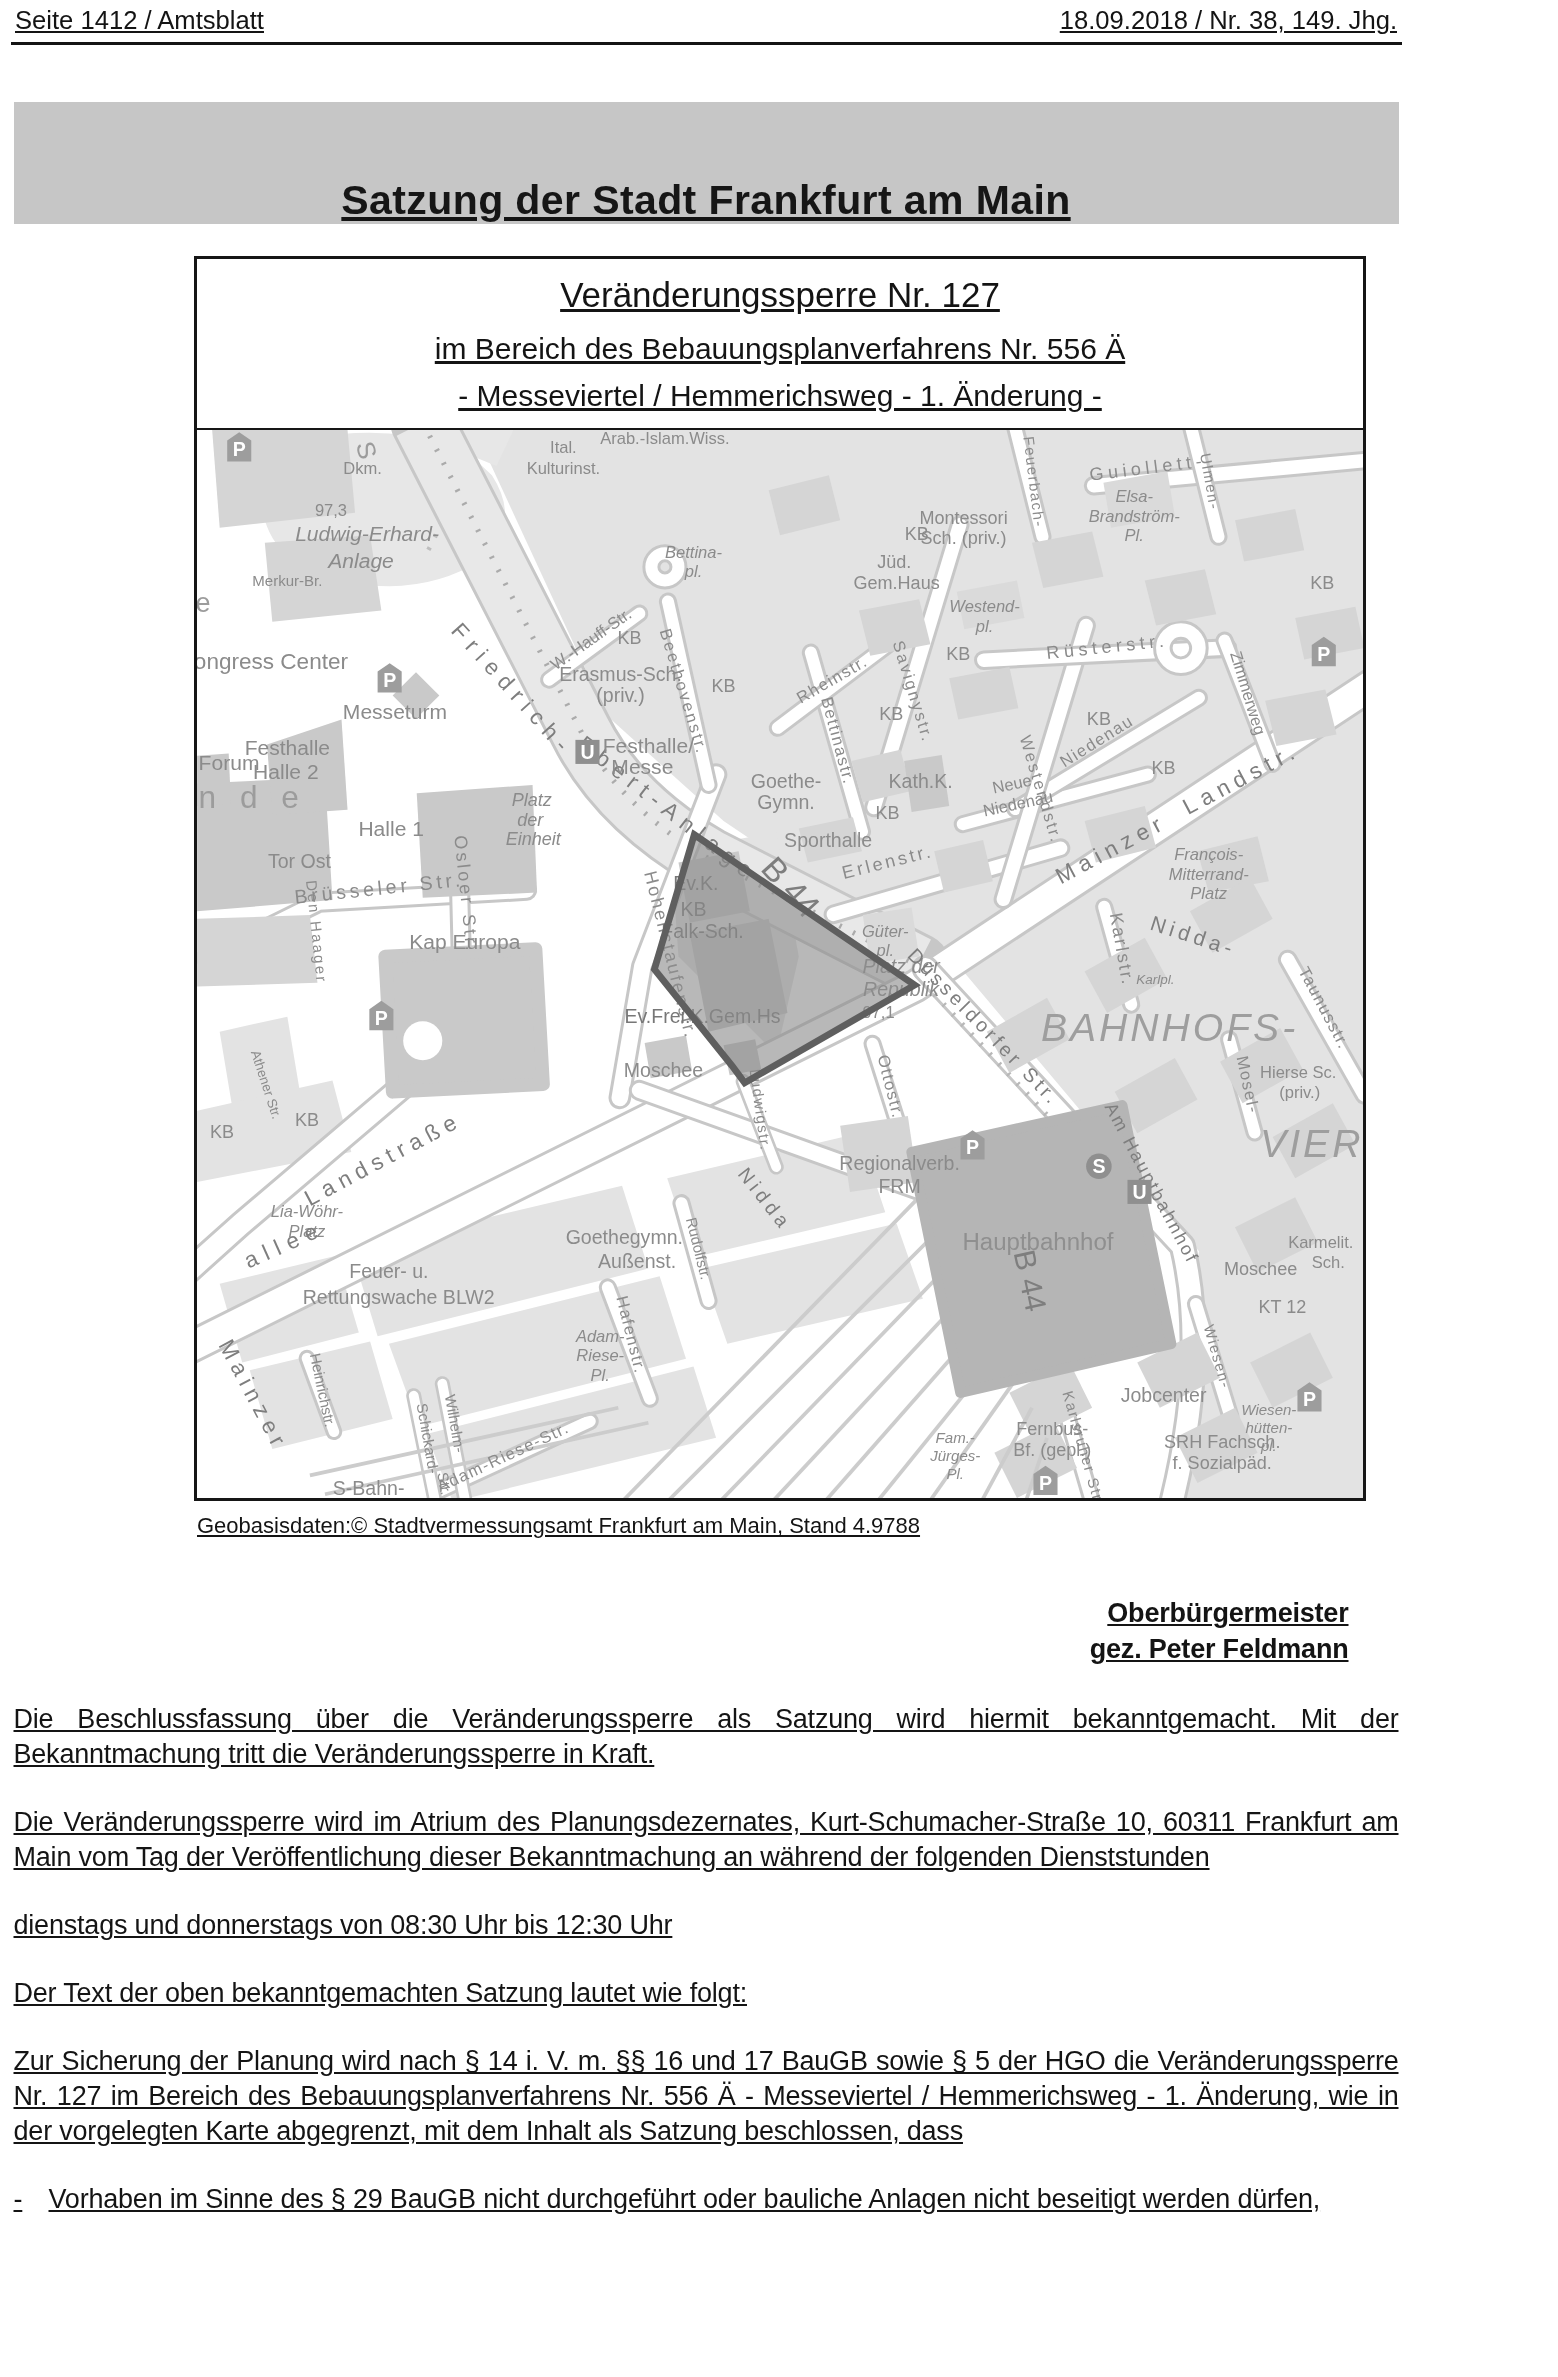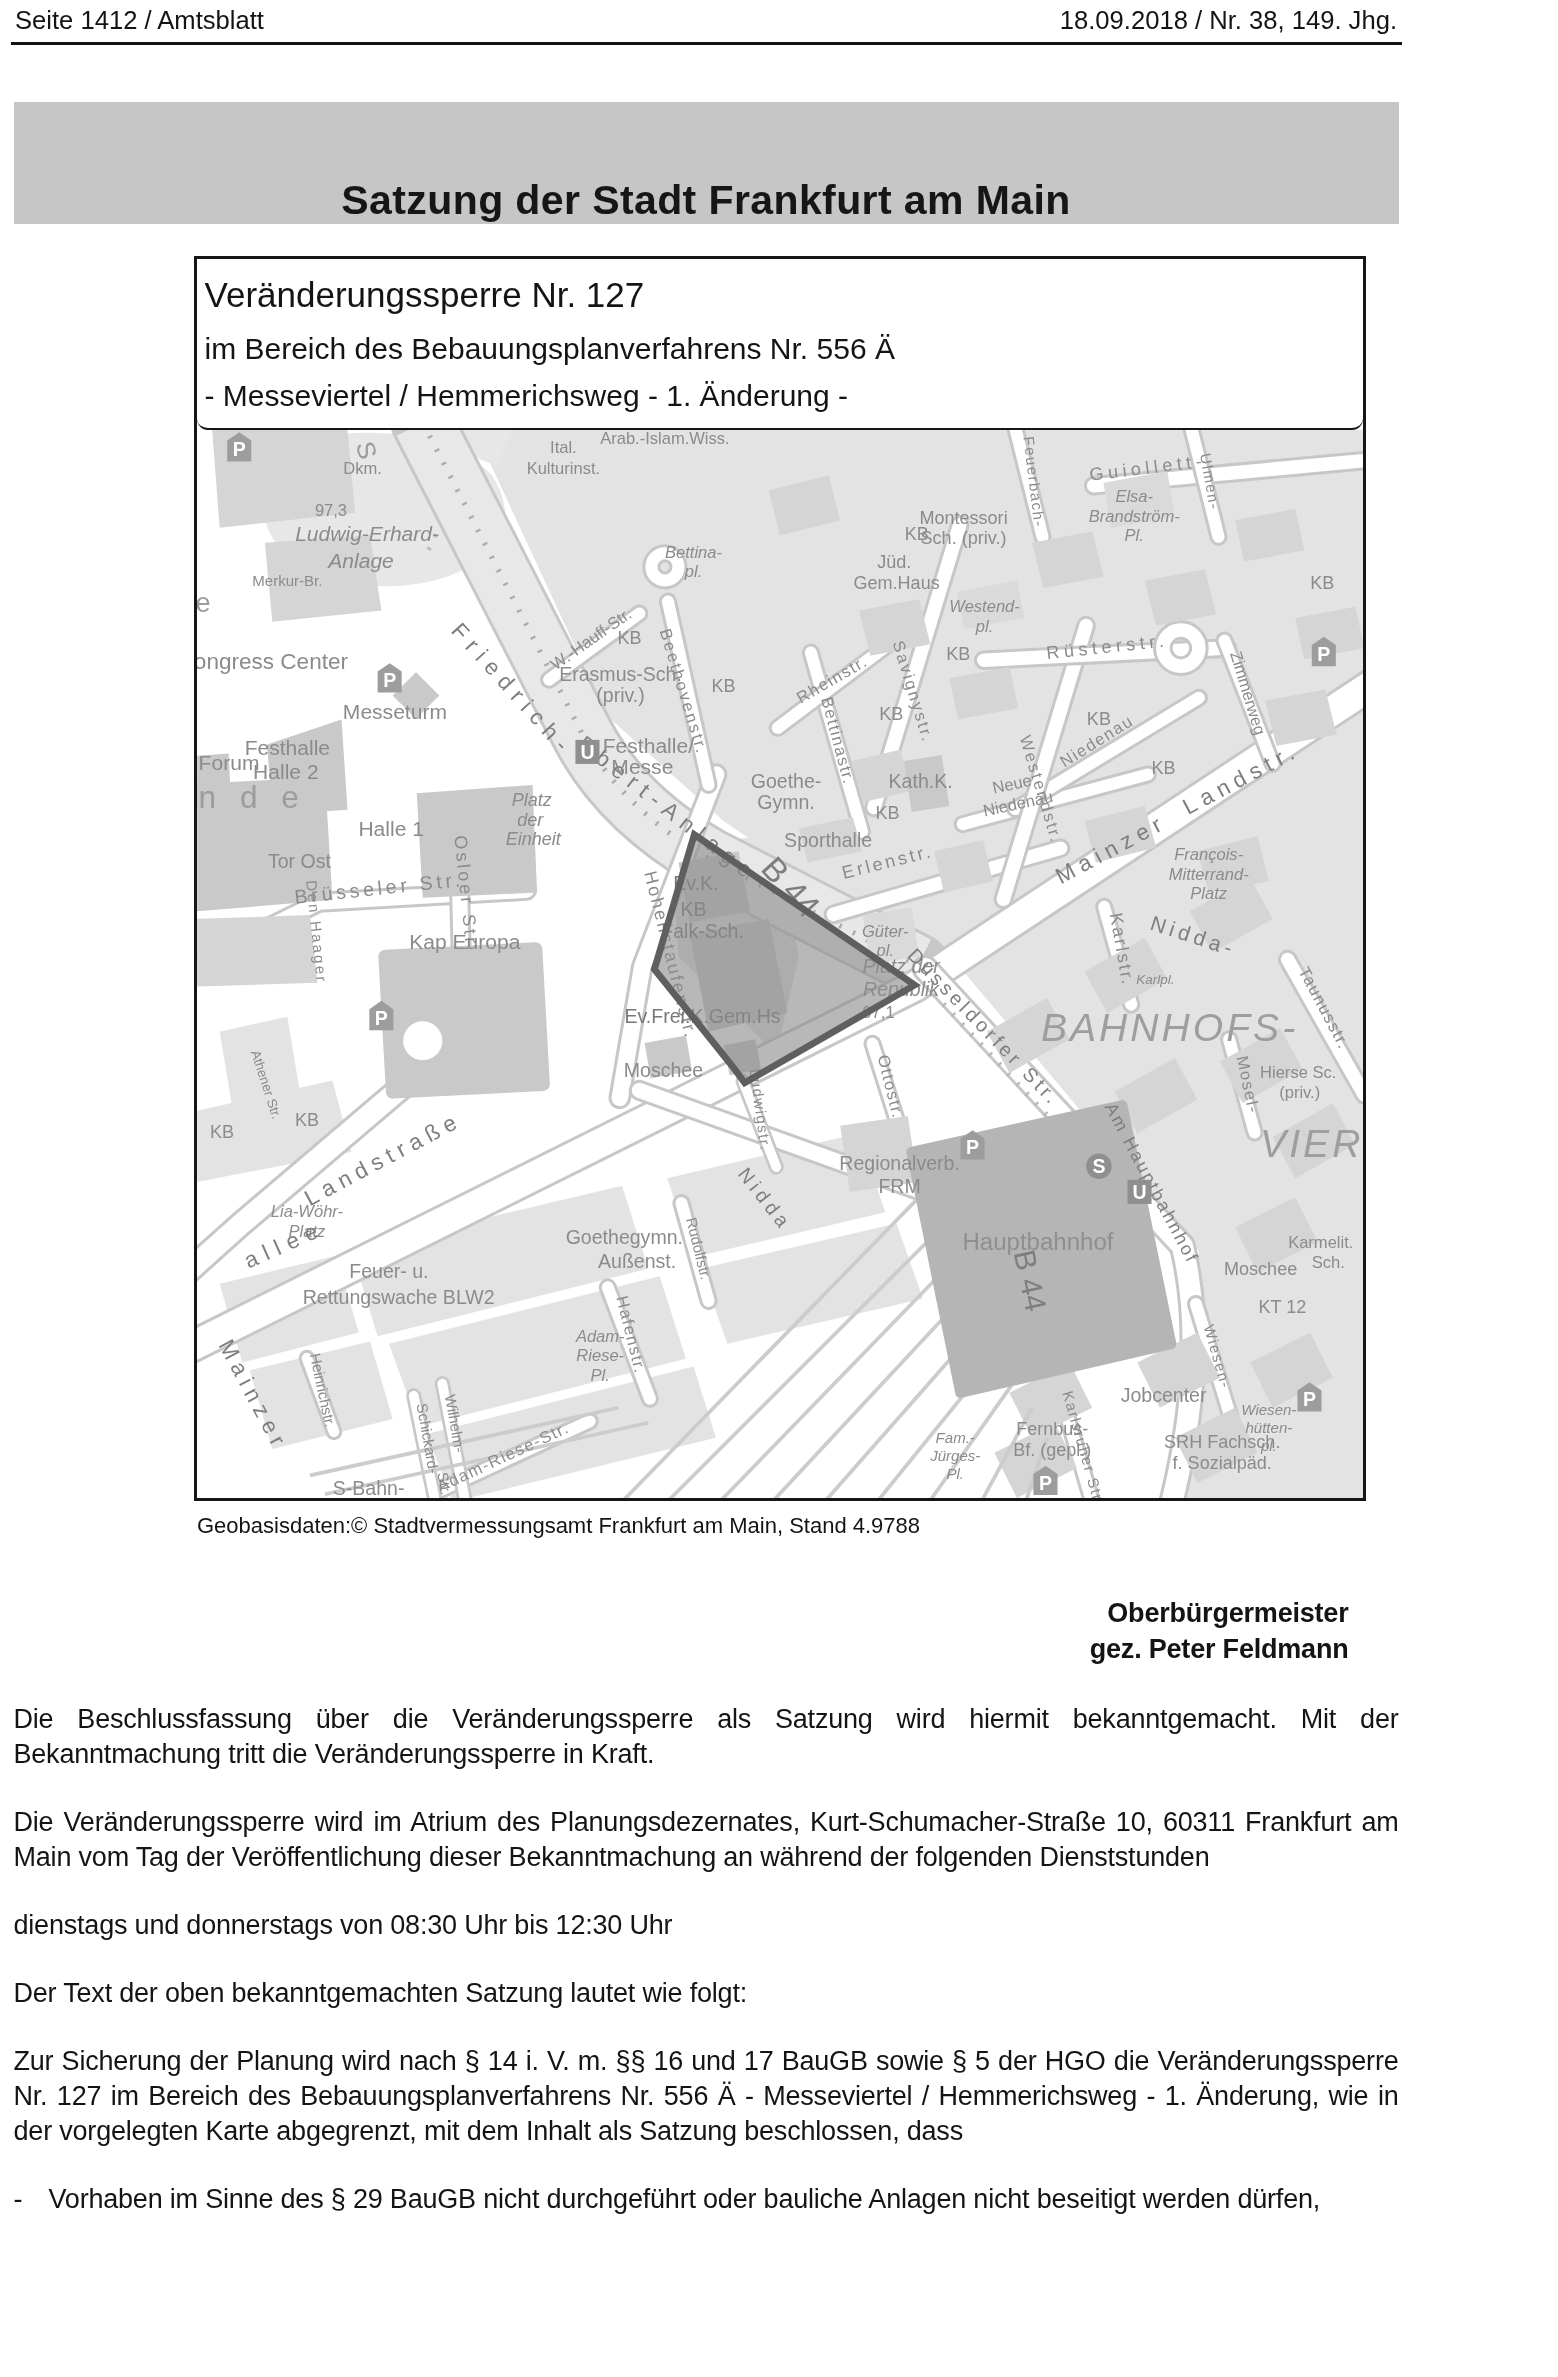--- a/index.html
+++ b/index.html
@@ -1,27 +1,27 @@
 <!DOCTYPE html>
 <html style="font-size:12px"><head>
 <meta charset="utf-8">
 <style>
   html,body{margin:0;padding:0;background:#fff;}
   .page{position:relative;width:1412px;height:2377px;background:#fff;overflow:hidden;
-        font-family:"Liberation Sans",sans-serif;color:#141414;}
+        font-family:"Liberation Sans",sans-serif;color:#141414;text-decoration:underline;}
   
   .hdr{display:flex;justify-content:space-between;align-items:flex-end;
        padding:6px 15px 0 15px;font-size:25.6px;line-height:1.1;}
   .hdr-rule{border:none;border-top:3px solid #141414;margin:7.5px 10.5px 0 10.5px;}
   
   .banner{margin:57px 13.5px 0 13.5px;height:122px;display:flex;align-items:flex-end;justify-content:center;}
   .banner h1{margin:0;font-size:41px;font-weight:bold;letter-spacing:0.4px;color:#161616;}
   
   .map-wrap{width:1166px;margin:32px 0 0 194px;border:3px solid #161616;background:#fff;}
-  .map-title{padding:16.6px 7.5px 15px 7.5px;border-bottom:2.3px solid #161616;border-radius:11px;}
+  .map-title{text-align:center;padding:16.6px 7.5px 15px 7.5px;border-bottom:2.3px solid #161616;}
   .mt1{font-size:35px;margin:0 0 16.6px 0;}
   .mt2{font-size:30px;margin:0 0 13.5px 0;}
   .mt3{font-size:30px;margin:0;}
   #map{display:block;width:1166px;height:1068px;background:#fff;}
   #map text{font-family:"Liberation Sans",sans-serif;}
   .caption{margin:12px 0 0 197px;font-size:22px;color:#141414;}
   
   main{padding:21px 13.5px 0 13.5px;font-size:27px;line-height:35px;letter-spacing:-0.2px;}
   main p{margin:0 0 33px 0;}
   p.j{text-align:justify;}

